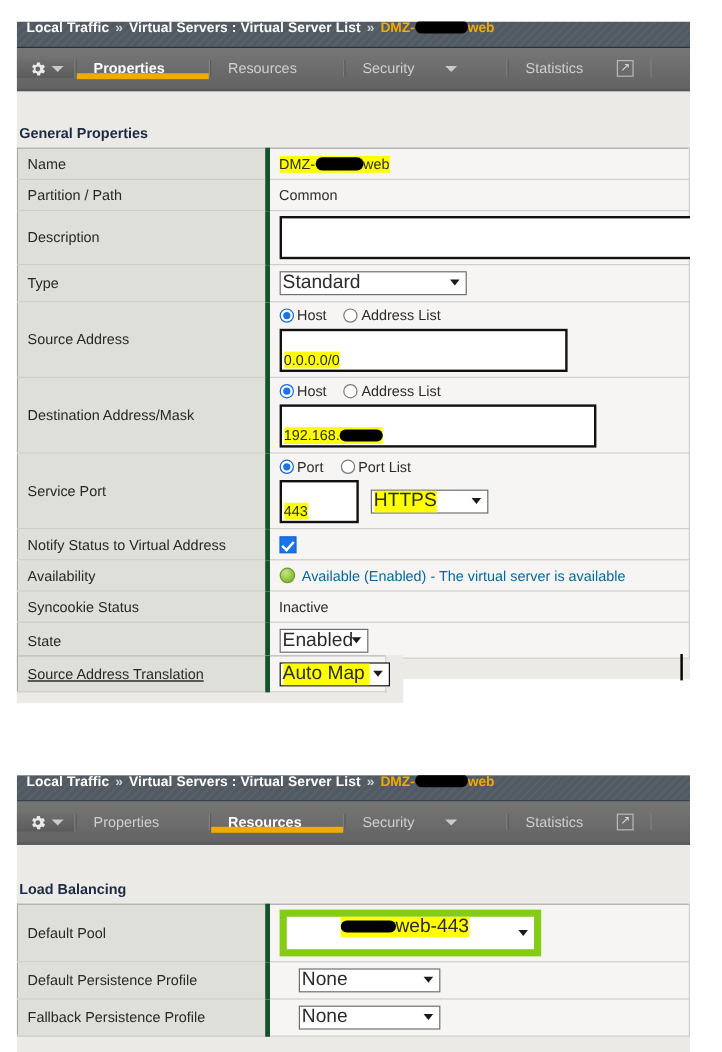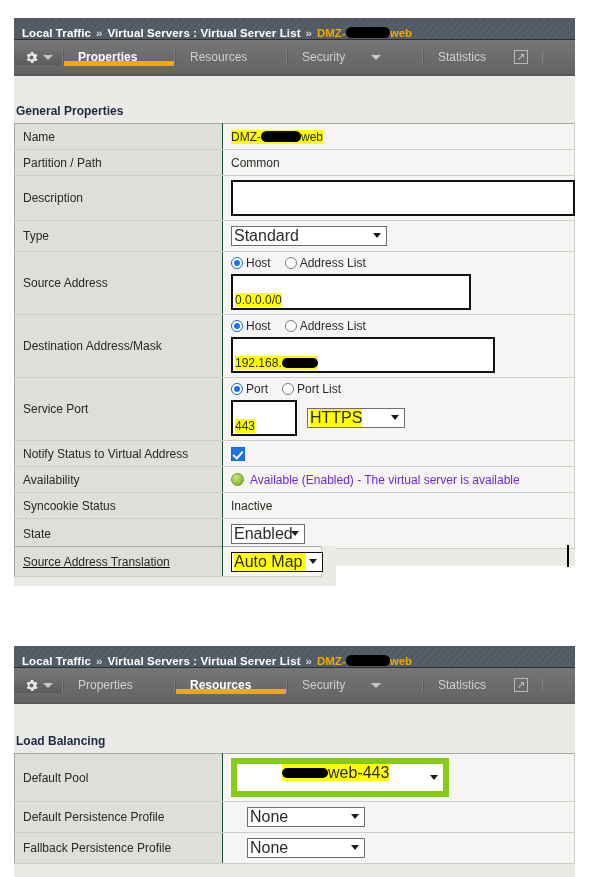--- a/index.html
+++ b/index.html
@@ -25,21 +25,21 @@
     overflow: hidden;
   }
 
   .breadcrumb {
     height: 22px;
     background: #515962;
     background-image: repeating-linear-gradient(
         135deg, rgba(255,255,255,.035) 0 2px, rgba(0,0,0,0) 2px 5px);
     border-bottom: 1px solid #2b3036;
     display: flex;
-    align-items: flex-end;
+    align-items: flex-start;
     padding: 0 0 0 8px;
     box-sizing: border-box;
     white-space: nowrap;
   }
   .bc-seg {
     color: #ffffff;
     font-size: 11.5px;
     font-weight: bold;
     letter-spacing: .1px;
   }
@@ -154,21 +154,21 @@
     font-size: 12px;
     color: #2e2b28;
     vertical-align: middle;
     padding: 4px 8px;
     box-sizing: border-box;
   }
   table.props td.lbl {
     width: 208px;
     background: #dededa;
     color: #2a2724;
-    border-right: 1px solid #14532d;
+    border-right: 4px solid #14532d;
   }
   table.props td.val {
     background: #f6f5f3;
   }
   .row-tall td { height: 54px; }
   .row-reg td { height: 26px; }
 
   
   .hl { background: #ffff00; }
 
@@ -271,21 +271,21 @@
     border: solid #ffffff;
     border-width: 0 2px 2px 0;
     transform: rotate(42deg);
   }
 
   .avail {
     display: flex;
     align-items: center;
     gap: 6px;
     font-size: 12px;
-    color: #6d28d9;
+    color: #0369a1;
     white-space: nowrap;
   }
   .dot-green {
     width: 13px; height: 13px;
     border-radius: 50%;
     background: radial-gradient(circle at 36% 30%, #c6e38a 0%, #9ccb4a 48%, #73a32c 100%);
     border: 1px solid #6f9c2a;
     box-sizing: border-box;
     flex: none;
   }

